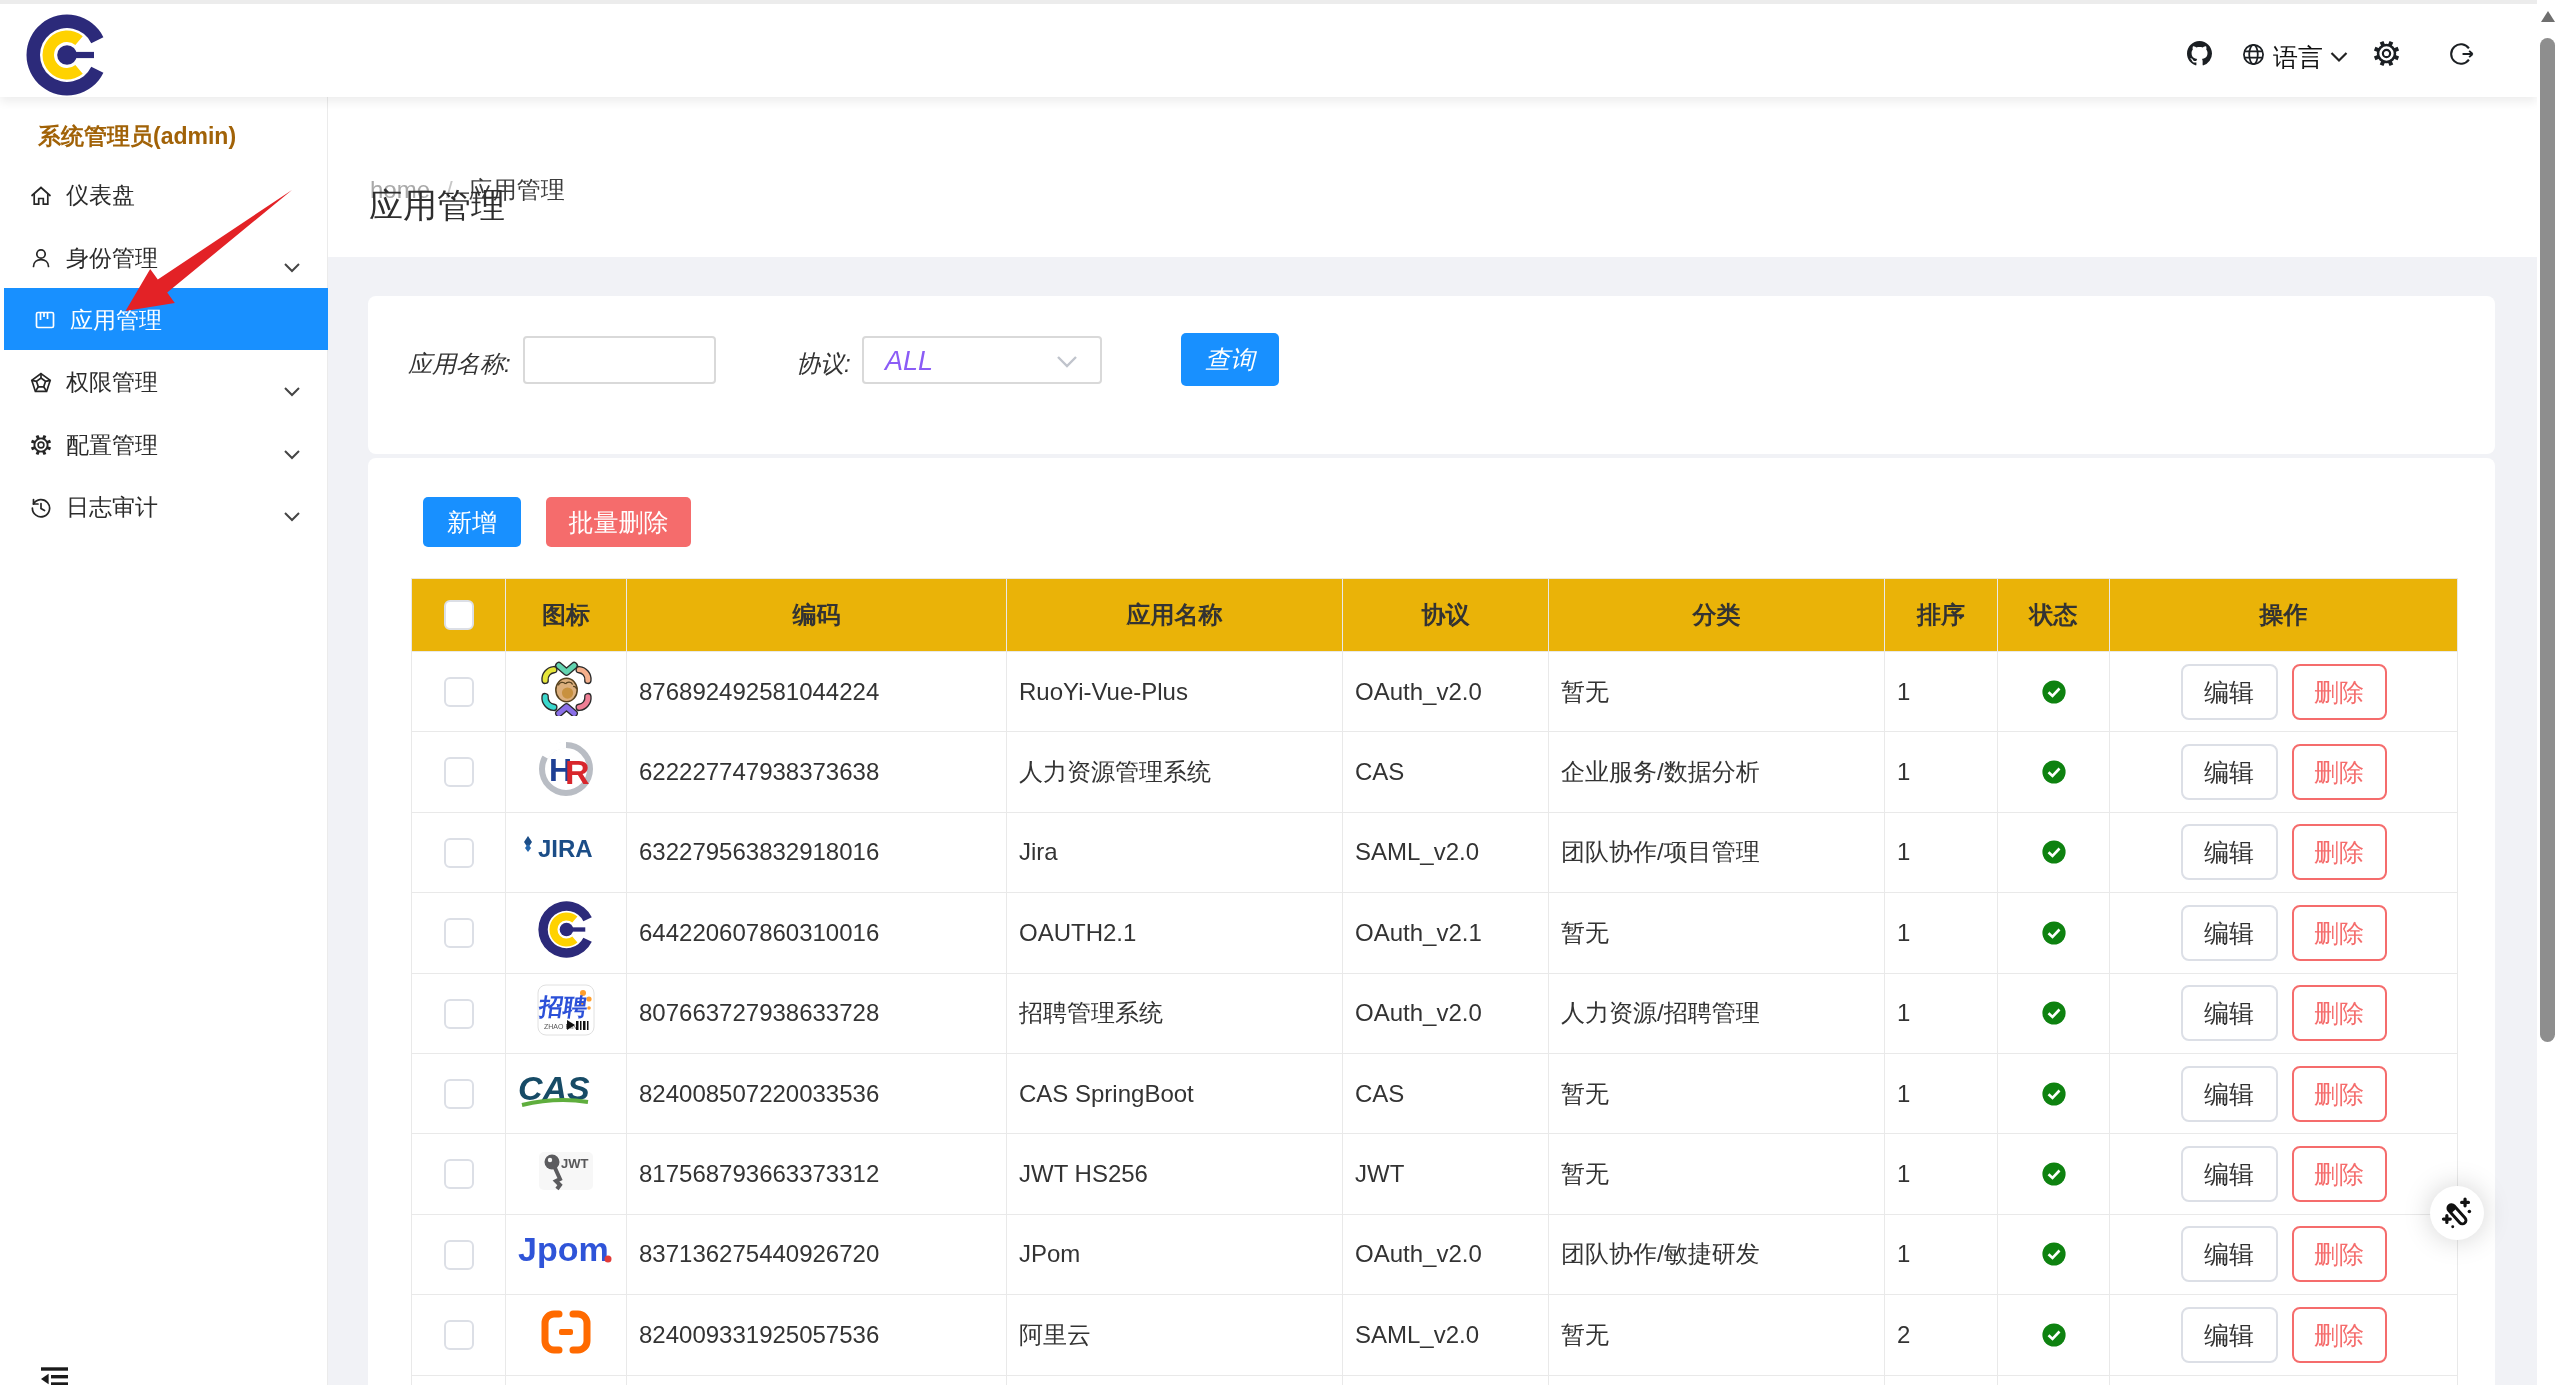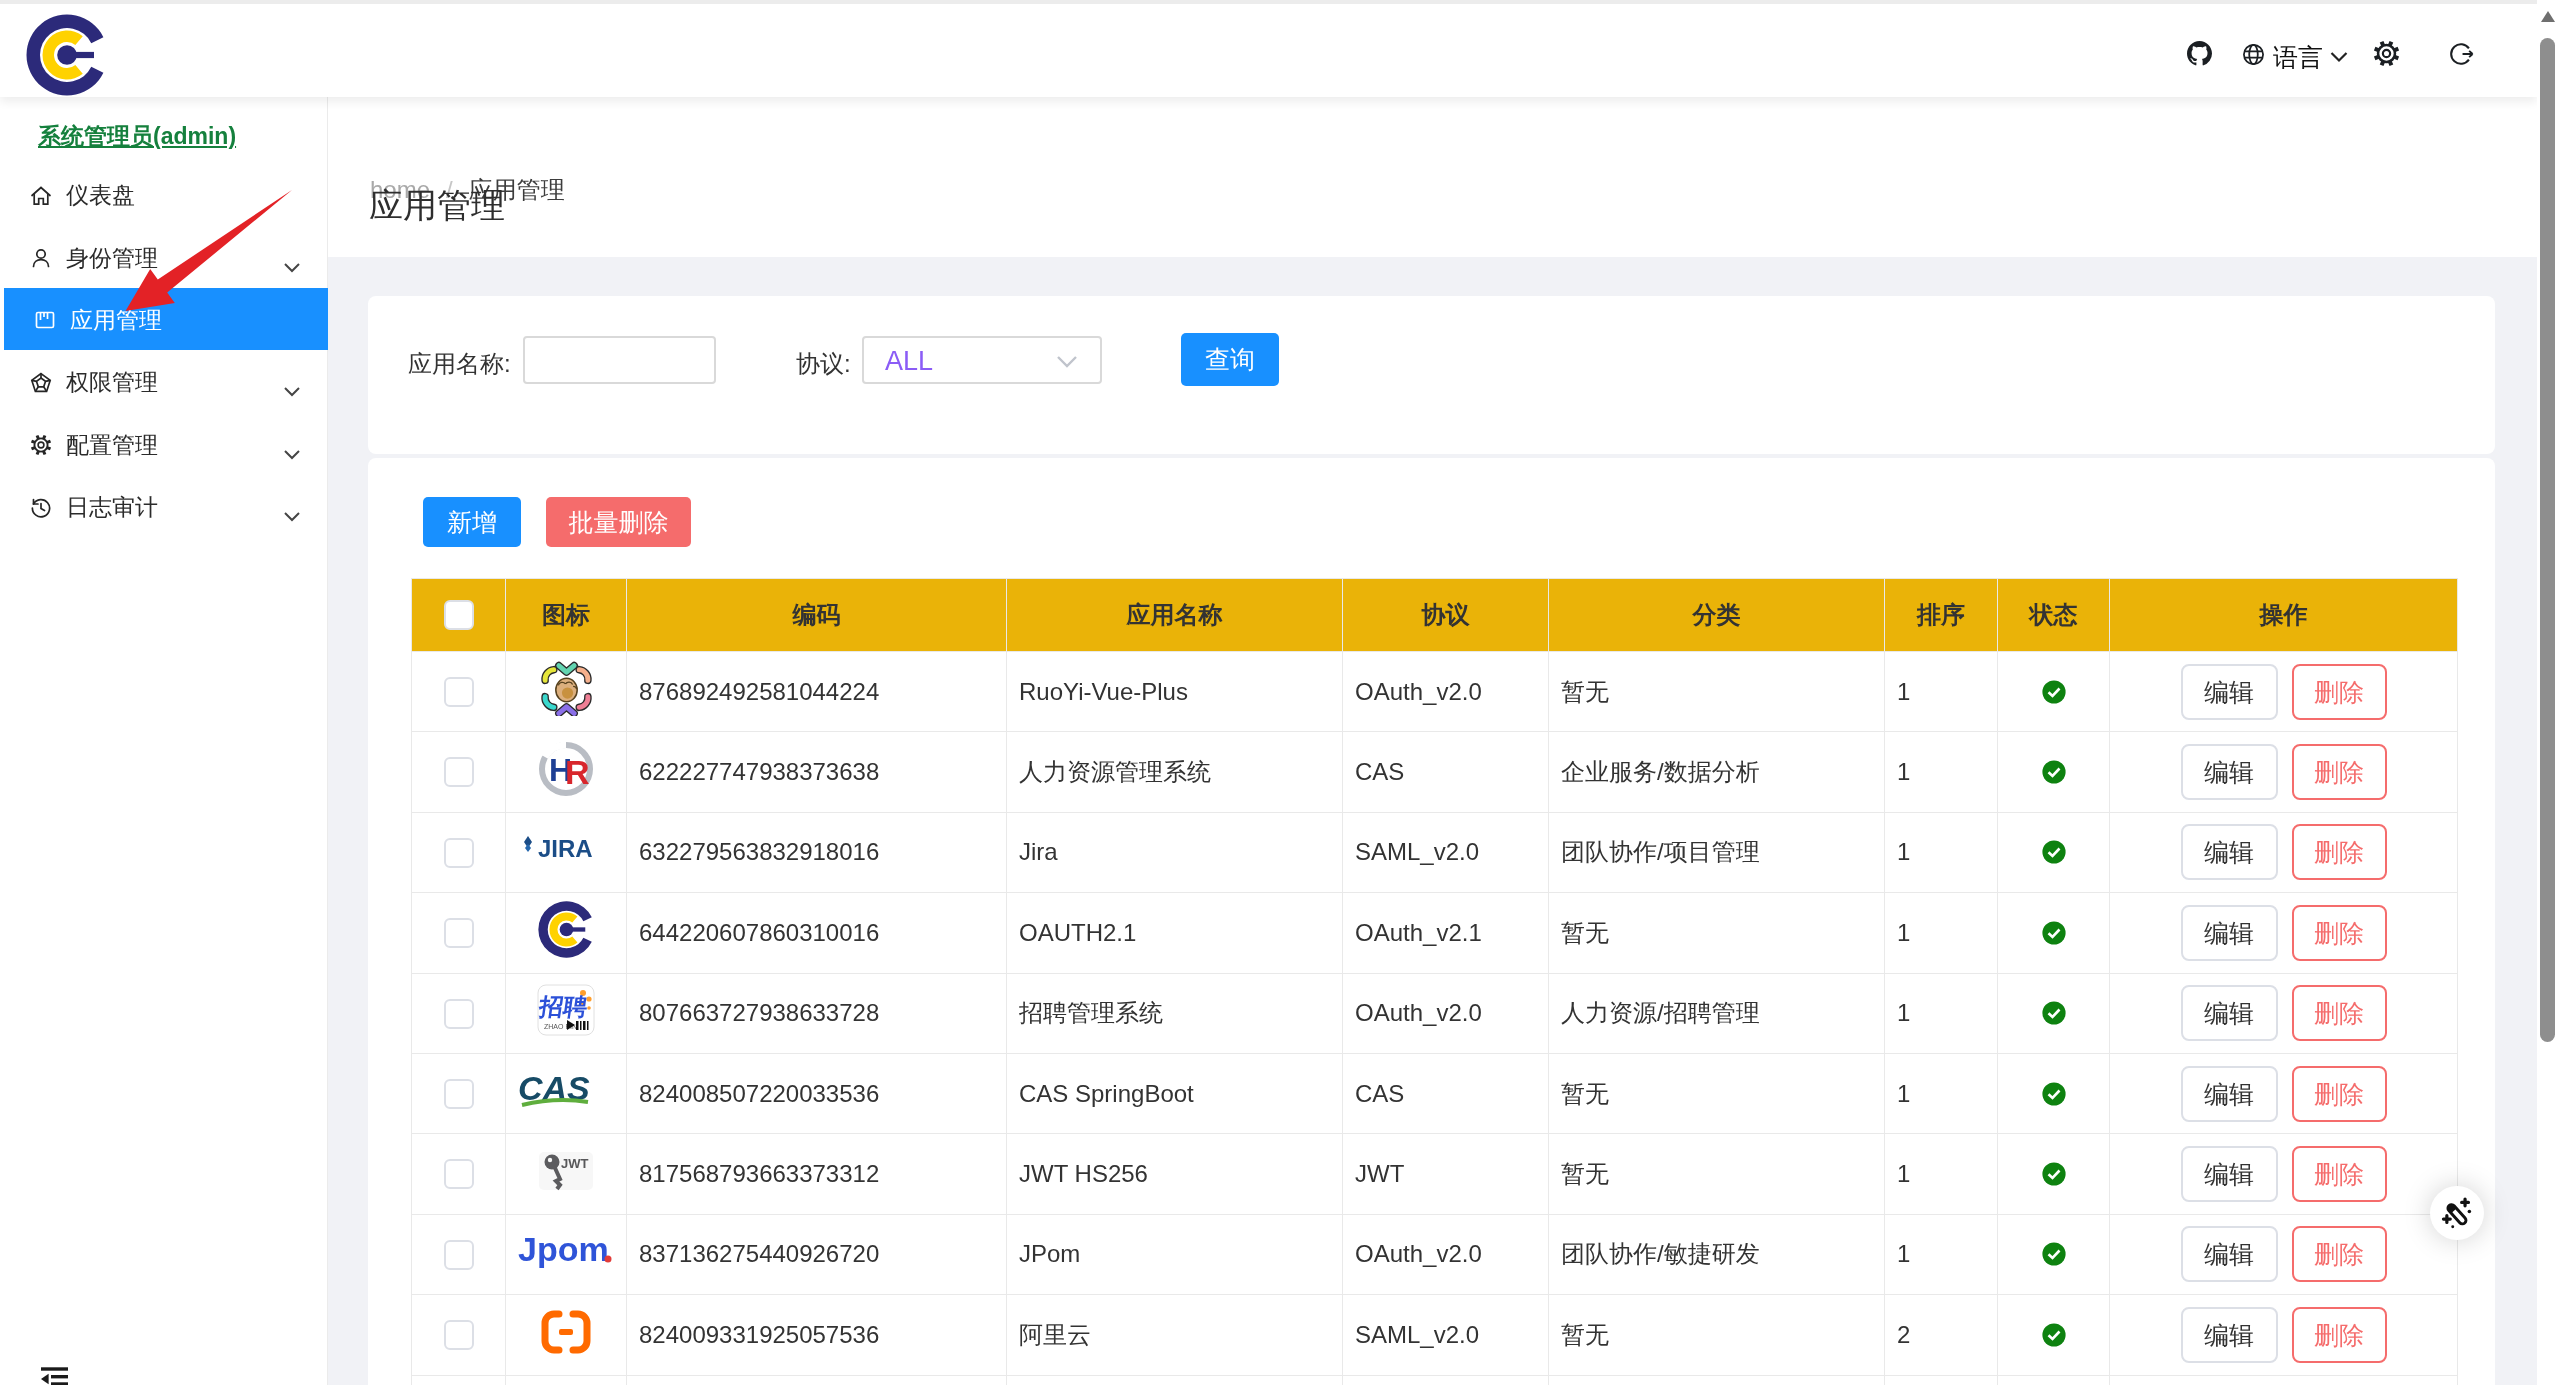--- a/index.html
+++ b/index.html
@@ -11,36 +11,36 @@
 .header{position:absolute;left:0;top:4px;width:2537px;height:93px;background:#fff;
   box-shadow:0 5px 9px rgba(0,0,0,0.07);z-index:6;}
 .logo{position:absolute;left:26px;top:10px;}
 .brand{position:absolute;left:110px;top:30px;font-size:38px;font-weight:bold;letter-spacing:0;}
 .brand .mx{color:#151a87;}
 .brand .ky{color:#ffc400;}
 .brand .cjk{color:#2b9cf4;font-size:36px;font-weight:bold;margin-left:9px;}
 .hi{position:absolute;}
 
 .sidebar{position:absolute;left:0;top:97px;width:328px;height:1288px;background:#fff;z-index:4;border-right:1px solid #ebebeb;}
-.admin{position:absolute;left:38px;top:24px;font-size:23px;font-weight:bold;color:#15803d;text-decoration:underline;}
+.admin{position:absolute;left:38px;top:24px;font-size:23px;font-weight:bold;color:#a16207;}
 .menu{position:absolute;left:0;top:66px;width:328px;}
 .mi{position:relative;height:62.4px;display:flex;align-items:center;color:#2b2b2b;font-size:23px;padding-top:3px;}
 .mi .ic{position:absolute;left:29px;width:24px;height:24px;}
 .mi .tx{position:absolute;left:66px;}
 .mi .ch{position:absolute;left:283px;top:50%;margin-top:-5px;}
 .mi.sel{background:#1890ff;color:#fff;margin-left:4px;width:324px;}
 
 .main{position:absolute;left:328px;top:97px;width:2209px;height:1288px;background:#f1f2f6;}
 .band{position:absolute;left:0;top:0;width:2209px;height:160px;background:#fff;}
 .bc{position:absolute;left:42px;top:29px;font-size:24px;color:#a9a9a9;margin-top:48px;}
 .bc .sep{margin:0 16px;color:#c6c6c6;}
 .bc .cur{color:#3d3d3d;}
 .title{position:absolute;left:41px;top:86px;font-size:34px;font-weight:500;color:#2e2e2e;}
 .card{position:absolute;left:40px;width:2127px;background:#fff;border-radius:8px;}
-.card1{top:199px;height:158px;}
+.card1{top:199px;height:158px;font-style:italic;}
 .card2{top:361px;height:937px;}
 
 .f-label{position:absolute;top:52px;font-size:24px;color:#333;}
 .lab1{left:40px;}
 .lab2{left:428px;}
 .inp{position:absolute;left:155px;top:40px;width:193px;height:48px;border:2px solid #d9d9d9;border-radius:4px;background:#fff;}
 .selbox{position:absolute;left:494px;top:40px;width:240px;height:48px;border:2px solid #d9d9d9;border-radius:4px;background:#fff;}
 .selbox .v{position:absolute;left:21px;top:8px;font-size:27px;color:#8b5cf6;}
 .selbox .ar{position:absolute;right:22px;top:17px;}
 .btn{display:inline-block;border-radius:5px;font-size:25px;color:#fff;text-align:center;}

